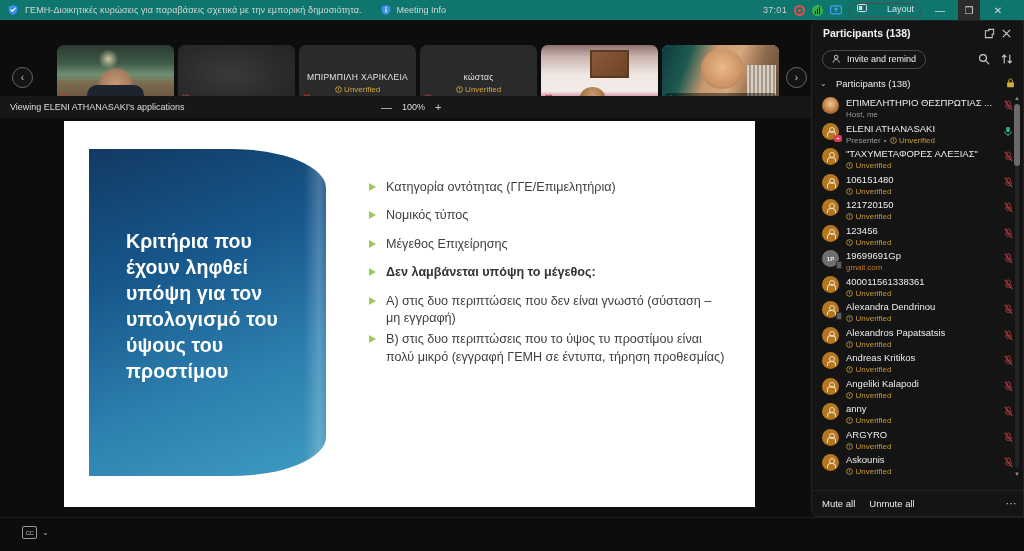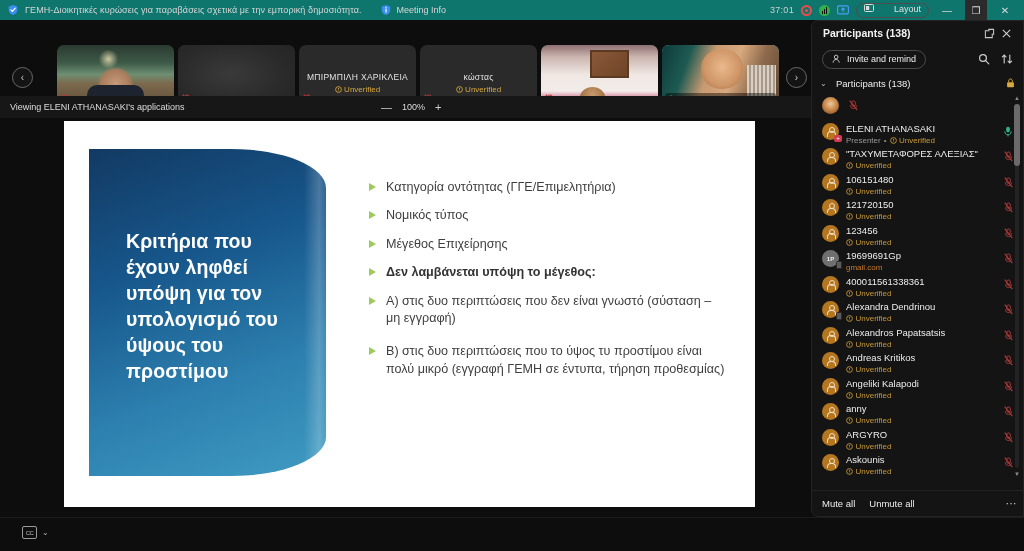--- a/index.html
+++ b/index.html
@@ -25,21 +25,21 @@
   .meeting-title {
     font-size: 9px; color: #d6d6d6; white-space: nowrap;
     letter-spacing: .1px;
   }
   .tb-info-wrap {
     display: flex; align-items: center; gap: 5px; margin-left: 12px;
   }
   .tb-info-label { font-size: 9px; color: #d6d6d6; }
 
   .tb-right {
-    position: absolute; right: 4px; top: 0; height: 20px;
+    position: absolute; right: 11px; top: 0; height: 20px;
     display: flex; align-items: center; gap: 7px; padding-right: 4px;
   }
   .tb-timer { font-size: 9px; color: #cfcfcf; letter-spacing: .3px; }
   .dot-rec { width: 11px; height: 11px; border-radius: 50%;
     border: 2px solid #ef4a4a; background: transparent;
     position: relative; }
   .dot-rec::after { content:""; position:absolute; left:2px; top:2px;
     width:3px; height:3px; border-radius:50%; background:#ef4a4a; }
   .dot-net { width: 11px; height: 11px; border-radius: 50%; background: #2fb24c;
     display:flex; align-items:flex-end; justify-content:center; padding-bottom:2px; gap:1px;}
@@ -168,21 +168,21 @@
     font-size: 12.6px; color: #3f3f3f; line-height: 1.38;
     margin-bottom: 11px;
   }
   .bul .tri {
     flex: 0 0 auto; margin-top: 4px;
     width: 0; height: 0; border-left: 7px solid #9ccb5a;
     border-top: 4.5px solid transparent; border-bottom: 4.5px solid transparent;
   }
   .bul.bold { font-weight: bold; color: #333; }
   .bul.gap { margin-top: 7px; }
-  .bul.para { margin-bottom: 16px; }
+  .bul.para { margin-bottom: 4px; }
 
   
   .toolbar {
     position: absolute; left: 0; top: 517px; width: 1024px; height: 34px;
     background: #0d0d0d; border-top: 1px solid #1d1d1d;
   }
   .cc-group {
     position: absolute; left: 22px; top: 8px;
     display: flex; align-items: center; gap: 5px;
   }
@@ -535,20 +535,26 @@
             <rect x="1.2" y="4.6" width="7.6" height="5.6" rx="1" fill="#d8a93c"></rect>
             <path d="M3 4.6 V3.2 C3 1.9 3.9 1 5 1 C6.1 1 7 1.9 7 3.2 V4.6" stroke="#d8a93c" stroke-width="1.1" fill="none"></path>
           </svg>
       </span>
     </div>
 
     <div class="plist">
 
       <div class="prow">
         <span class="avatar photo"></span>
+        <span class="pmeta">
+          <span class="pname">ΕΠΙΜΕΛΗΤΗΡΙΟ ΘΕΣΠΡΩΤΙΑΣ ...</span>
+          <span class="psub">
+              <span>Host, me</span>
+            </span>
+        </span>
         <span class="pmic">
           <svg width="9" height="11" viewBox="0 0 10 12">
               <rect x="3" y="1" width="4" height="6" rx="2" fill="none" stroke="#b03a3a" stroke-width="1.1"></rect>
               <path d="M1.6 6 C1.6 8.2 3.1 9.4 5 9.4 C6.9 9.4 8.4 8.2 8.4 6" stroke="#b03a3a" stroke-width="1.1" fill="none"></path>
               <path d="M0.8 0.6 L9.2 11.2" stroke="#b03a3a" stroke-width="1.2"></path>
             </svg>
         </span>
       </div>
 
       <div class="prow">

